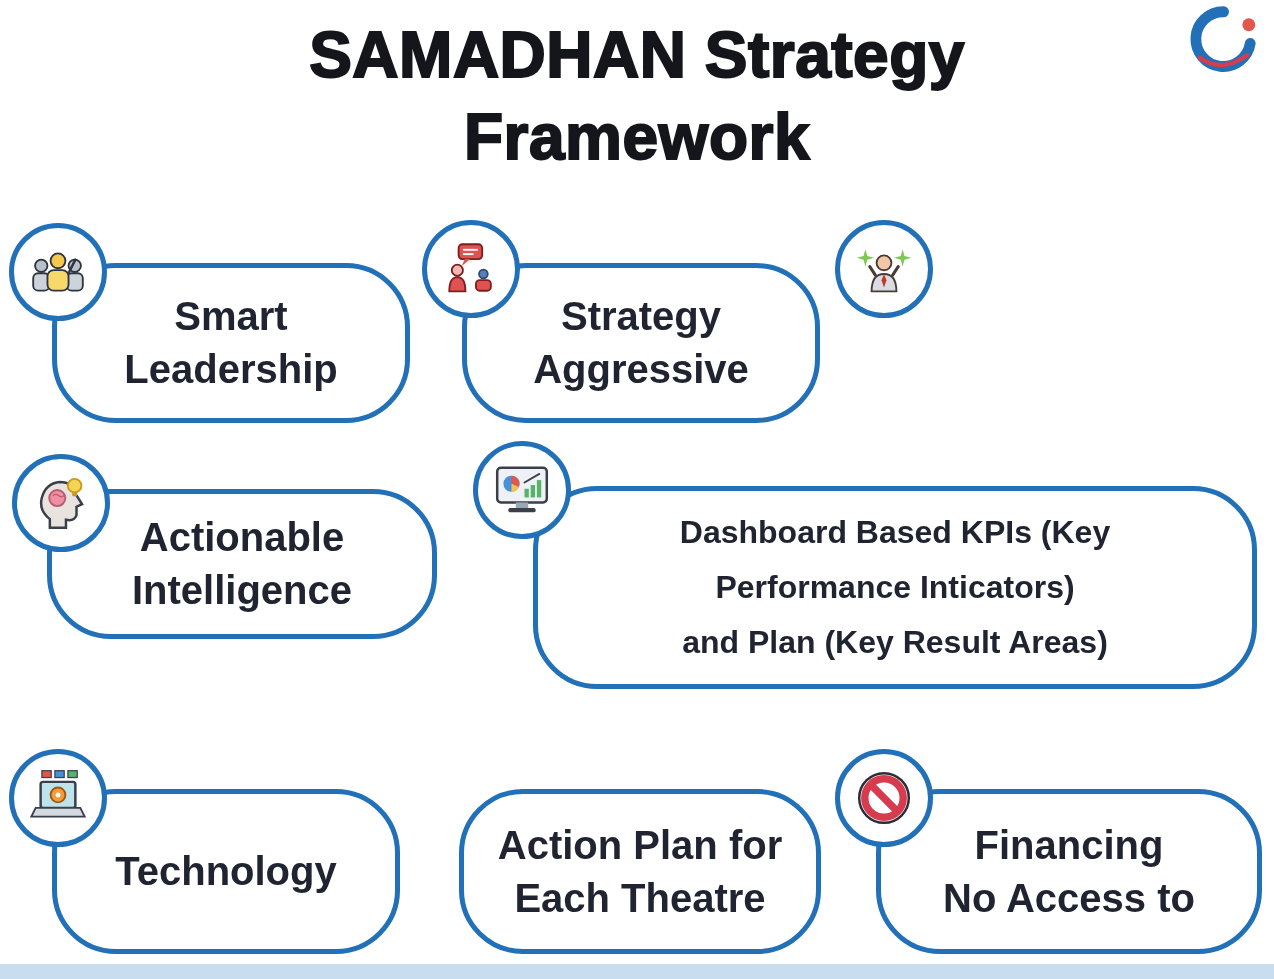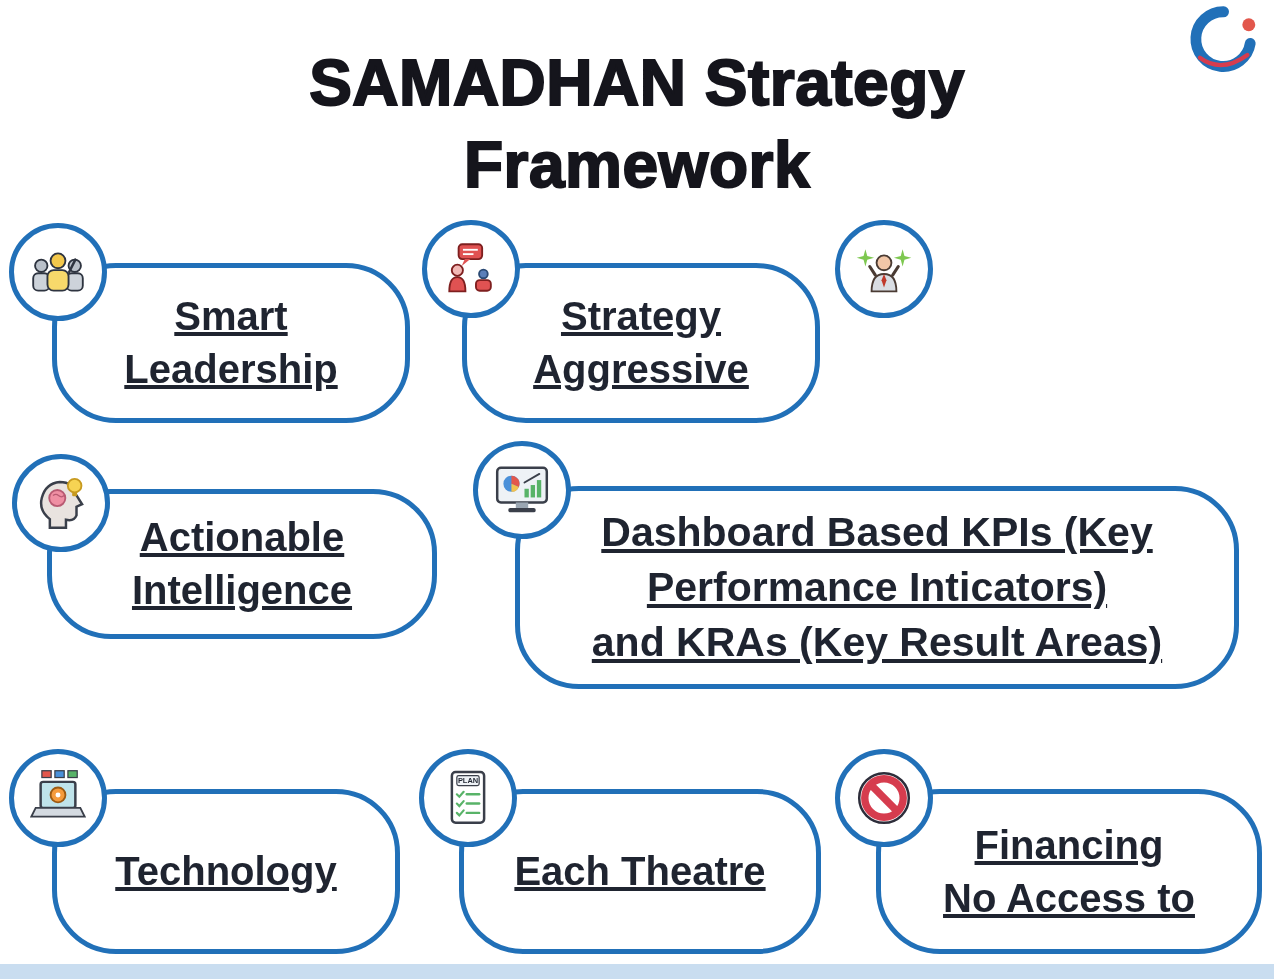--- a/index.html
+++ b/index.html
@@ -14,21 +14,20 @@
 
   .title {
     position: absolute;
     top: 14px; left: 0; width: 100%;
     text-align: center;
     font-size: 64px;
     line-height: 82px;
     font-weight: 800;
     color: #15151c;
     letter-spacing: 0.5px;
-    margin-top: 28px;
     -webkit-text-stroke: 2px #15151c;
   }
 
   .logo {
     position: absolute;
     top: 6px; right: 14px;
     width: 80px; height: 72px;
   }
   .logo svg { width: 100%; height: 100%; }
 
@@ -39,23 +38,22 @@
     border-radius: 64px;
     display: flex;
     flex-direction: column;
     align-items: center;
     justify-content: center;
     text-align: center;
     color: #1f2430;
     font-size: 40px;
     line-height: 53px;
     font-weight: 600;
-    text-decoration: underline;
-  }
-  .card.wide { font-size: 41px; line-height: 55px; }
+  }
+  .card.wide { font-size: 32px; line-height: 55px; margin-left: 18px; }
   .card span { display: block; }
 
   .badge {
     position: absolute;
     width: 98px; height: 98px;
     border-radius: 50%;
     background: #ffffff;
     border: 5px solid #2170b8;
     display: flex;
     align-items: center;
@@ -144,21 +142,21 @@
       <circle cx="44" cy="42" r="13" fill="#ef8fa3" stroke="#b85a72" stroke-width="3"></circle>
       <path d="M37 38 q5 -4 9 0 q5 4 9 0" fill="none" stroke="#b85a72" stroke-width="2"></path>
       <circle cx="72" cy="22" r="11" fill="#f6d353" stroke="#c79a1f" stroke-width="3"></circle>
       <rect x="68" y="33" width="8" height="6" rx="2" fill="#c79a1f"></rect>
     </svg>
   </div>
 
   <div class="card wide" style="left:515px;top:486px;width:724px;height:203px">
     <span>Dashboard Based KPIs (Key</span>
     <span>Performance Inticators)</span>
-    <span>and KRAs (Key Result Areas)</span>
+    <span>and Plan (Key Result Areas)</span>
   </div>
   <div class="badge" style="left:473px;top:441px">
     <svg viewBox="0 0 100 100" aria-hidden="true">
       <rect x="10" y="14" width="80" height="56" rx="6" fill="#eef2f6" stroke="#3a3f4a" stroke-width="4"></rect>
       <rect x="40" y="70" width="20" height="9" fill="#9aa6b2"></rect>
       <rect x="28" y="79" width="44" height="7" rx="3" fill="#3a3f4a"></rect>
       <circle cx="33" cy="40" r="13" fill="#4a90d9"></circle>
       <path d="M33 40 L33 27 A13 13 0 0 1 45 45 Z" fill="#e2574c"></path>
       <path d="M33 40 L45 45 A13 13 0 0 1 33 53 Z" fill="#f2c14e"></path>
       <rect x="54" y="48" width="7" height="14" fill="#58b368"></rect>
@@ -177,34 +175,22 @@
       <rect x="45" y="6" width="15" height="11" fill="#4a90d9" stroke="#3a3f4a" stroke-width="2"></rect>
       <rect x="66" y="6" width="15" height="11" fill="#58b368" stroke="#3a3f4a" stroke-width="2"></rect>
       <rect x="22" y="24" width="56" height="42" rx="4" fill="#bfe3ea" stroke="#3a3f4a" stroke-width="4"></rect>
       <circle cx="50" cy="45" r="12" fill="#f59b3c" stroke="#9c5a12" stroke-width="3"></circle>
       <circle cx="50" cy="45" r="4" fill="#ffffff"></circle>
       <path d="M14 66 L86 66 L93 80 L7 80 Z" fill="#d4dae1" stroke="#3a3f4a" stroke-width="3"></path>
     </svg>
   </div>
 
   <div class="card" style="left:459px;top:789px;width:362px;height:165px">
+    <span>Action Plan for</span>
     <span>Each Theatre</span>
-  </div>
-  <div class="badge" style="left:419px;top:749px">
-    <svg viewBox="0 0 100 100" aria-hidden="true">
-      <rect x="24" y="8" width="52" height="82" rx="6" fill="#ffffff" stroke="#3a3f4a" stroke-width="4"></rect>
-      <rect x="32" y="14" width="36" height="16" rx="3" fill="#eef2f6" stroke="#3a3f4a" stroke-width="2"></rect>
-      <text x="50" y="26" font-size="12" font-weight="bold" text-anchor="middle" fill="#1f2430">PLAN</text>
-      <path d="M32 44 l4 4 7-8" stroke="#58b368" stroke-width="3.5" fill="none" stroke-linecap="round"></path>
-      <line x1="48" y1="44" x2="68" y2="44" stroke="#58b368" stroke-width="4" stroke-linecap="round"></line>
-      <path d="M32 59 l4 4 7-8" stroke="#58b368" stroke-width="3.5" fill="none" stroke-linecap="round"></path>
-      <line x1="48" y1="59" x2="68" y2="59" stroke="#58b368" stroke-width="4" stroke-linecap="round"></line>
-      <path d="M32 74 l4 4 7-8" stroke="#58b368" stroke-width="3.5" fill="none" stroke-linecap="round"></path>
-      <line x1="48" y1="74" x2="68" y2="74" stroke="#58b368" stroke-width="4" stroke-linecap="round"></line>
-    </svg>
   </div>
 
   <div class="card" style="left:876px;top:789px;width:386px;height:165px">
     <span>Financing</span>
     <span>No Access to</span>
   </div>
   <div class="badge" style="left:835px;top:749px">
     <svg viewBox="0 0 100 100" aria-hidden="true">
       <circle cx="50" cy="50" r="40" fill="none" stroke="#2d2d3a" stroke-width="4"></circle>
       <circle cx="50" cy="50" r="31" fill="#ffffff" stroke="#d63c4e" stroke-width="12"></circle>

